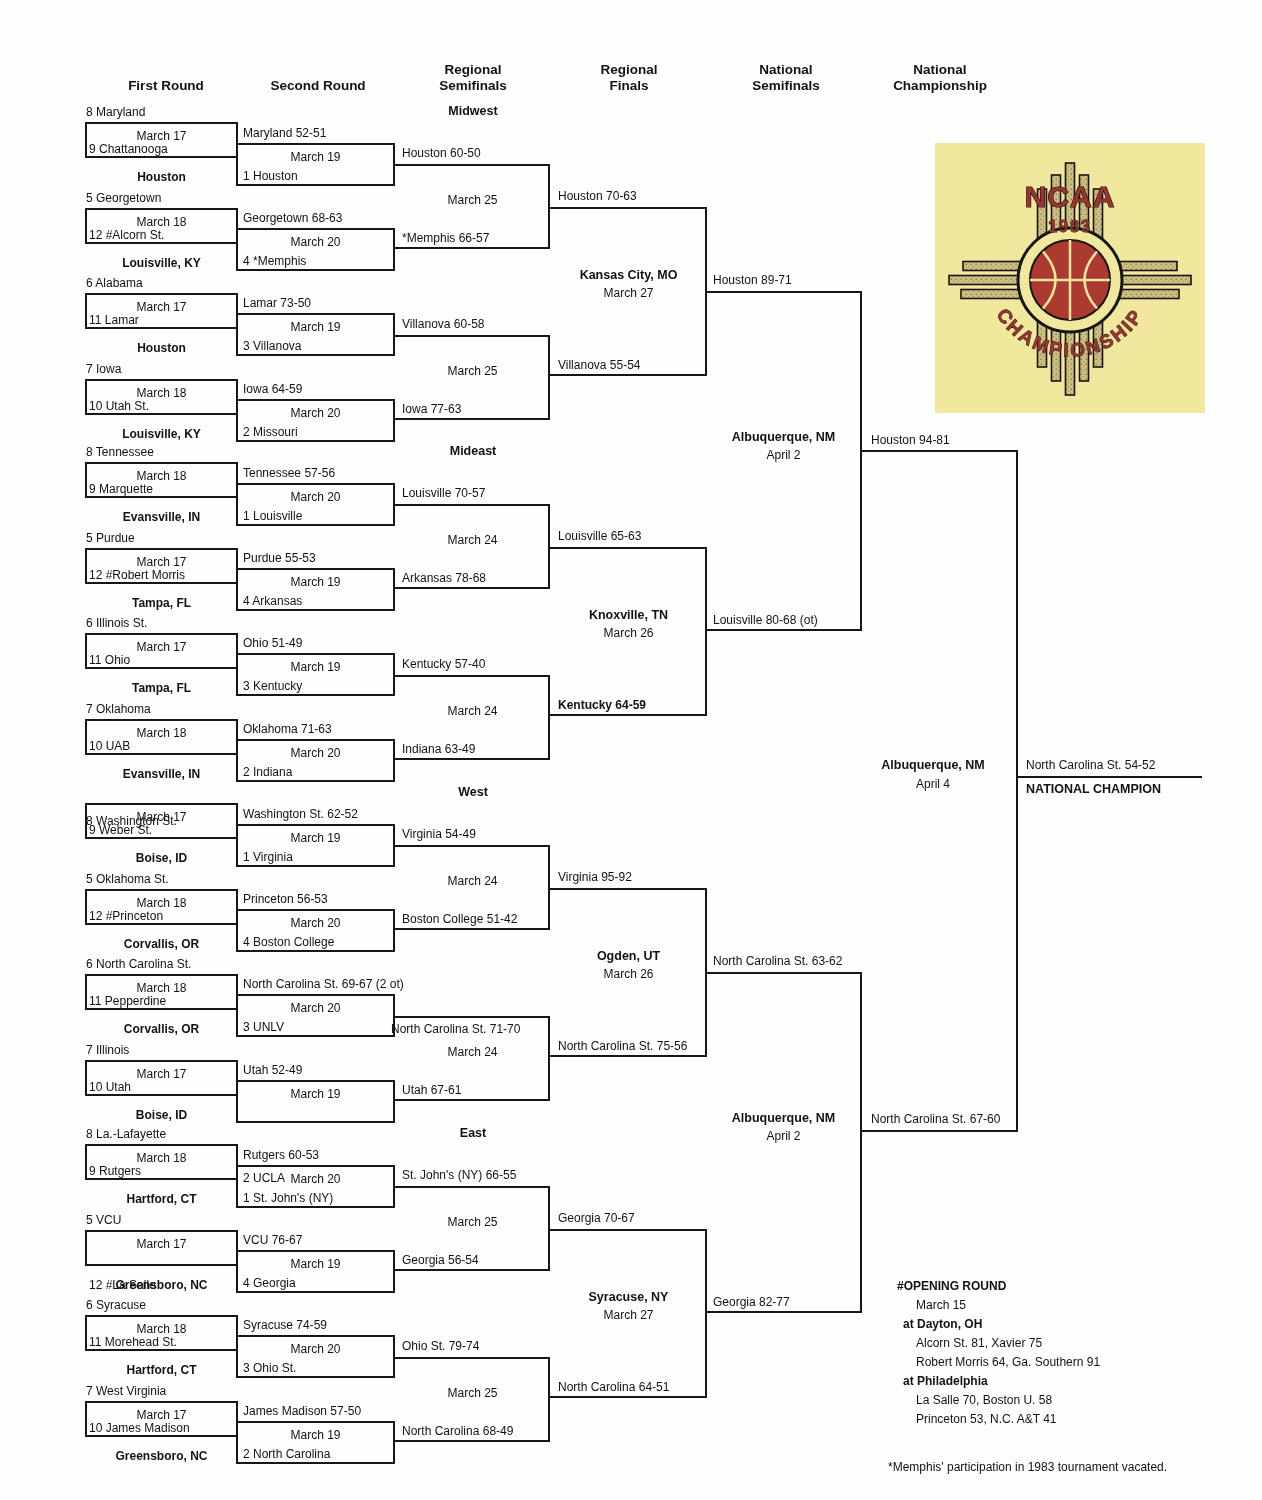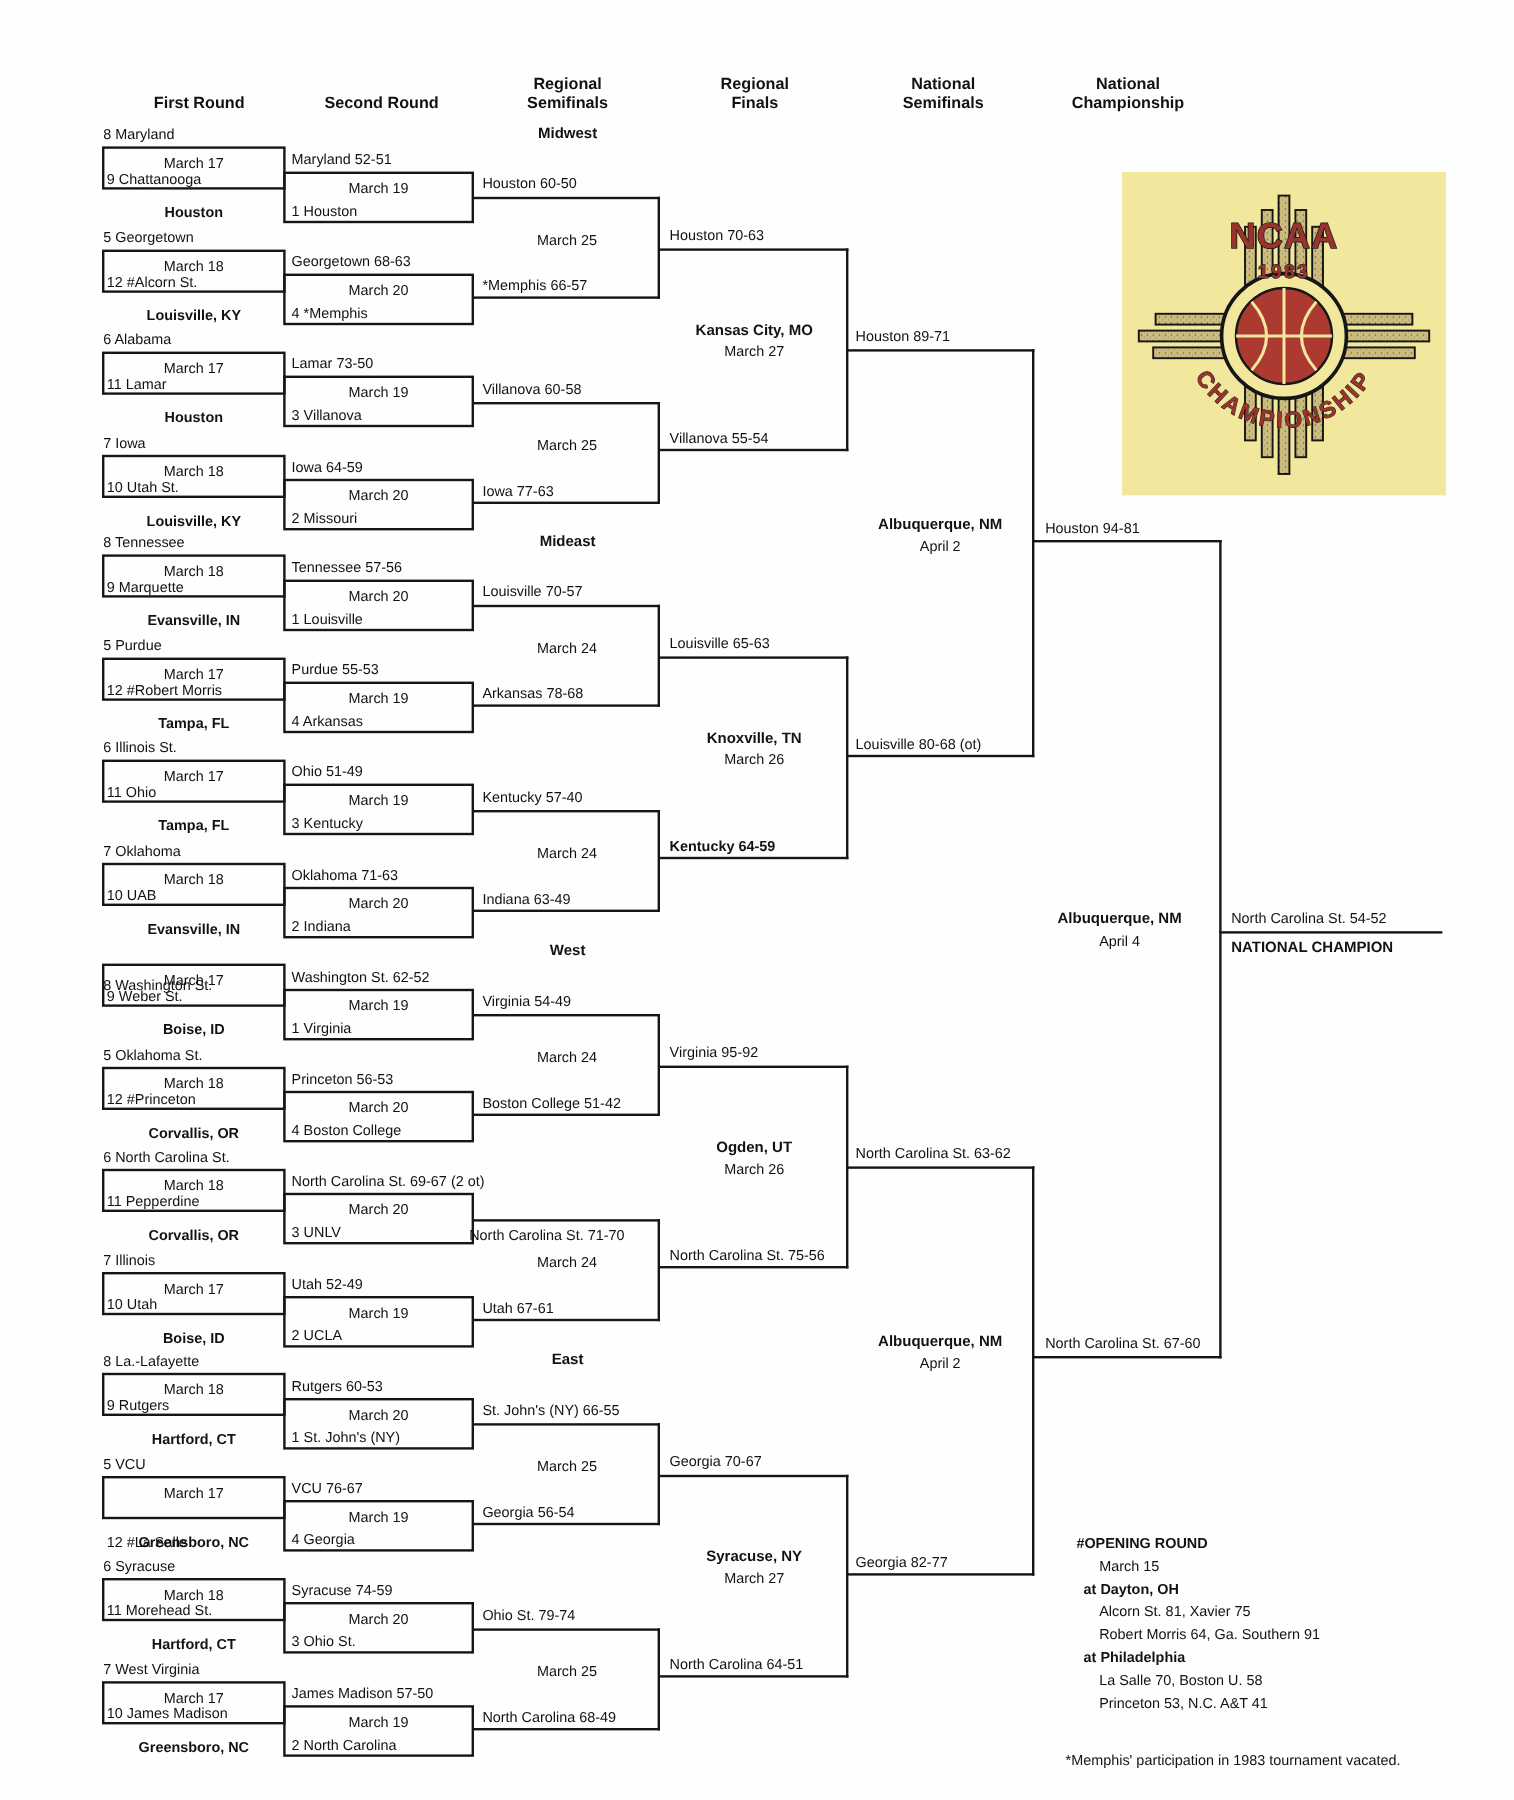--- a/index.html
+++ b/index.html
@@ -182,21 +182,21 @@
       <div class="t" style="left: 243px; top: 893px;">Princeton 56-53</div>
       <div class="t c" style="left: 236px; top: 917px; width: 159px;">March 20</div>
       <div class="t" style="left: 243px; top: 936px;">4 Boston College</div>
       <div class="box" style="left: 236px; top: 994px; width: 159px; height: 43px;"></div>
       <div class="t" style="left: 243px; top: 978px;">North Carolina St. 69-67 (2 ot)</div>
       <div class="t c" style="left: 236px; top: 1002px; width: 159px;">March 20</div>
       <div class="t" style="left: 243px; top: 1021px;">3 UNLV</div>
       <div class="box" style="left: 236px; top: 1080px; width: 159px; height: 43px;"></div>
       <div class="t" style="left: 243px; top: 1064px;">Utah 52-49</div>
       <div class="t c" style="left: 236px; top: 1088px; width: 159px;">March 19</div>
-      <div class="t" style="left: 243px; top: 1107px;">2 UCLA</div>
+      <div class="t" style="left: 243px; top: 1172px;">2 UCLA</div>
       <div class="box open" style="left: 395px; top: 845px; width: 155px; height: 85px;"></div>
       <div class="t" style="left: 402px; top: 828px;">Virginia 54-49</div>
       <div class="t c" style="left: 395px; top: 875px; width: 155px;">March 24</div>
       <div class="t" style="left: 402px; top: 913px;">Boston College 51-42</div>
       <div class="box open" style="left: 395px; top: 1016px; width: 155px; height: 85px;"></div>
       <div class="t" style="left: 391px; top: 999px; margin-top: 24px;">North Carolina St. 71-70</div>
       <div class="t c" style="left: 395px; top: 1046px; width: 155px;">March 24</div>
       <div class="t" style="left: 402px; top: 1084px;">Utah 67-61</div>
       <div class="box open" style="left: 550px; top: 888px; width: 157px; height: 169px;"></div>
       <div class="t" style="left: 558px; top: 871px;">Virginia 95-92</div>

